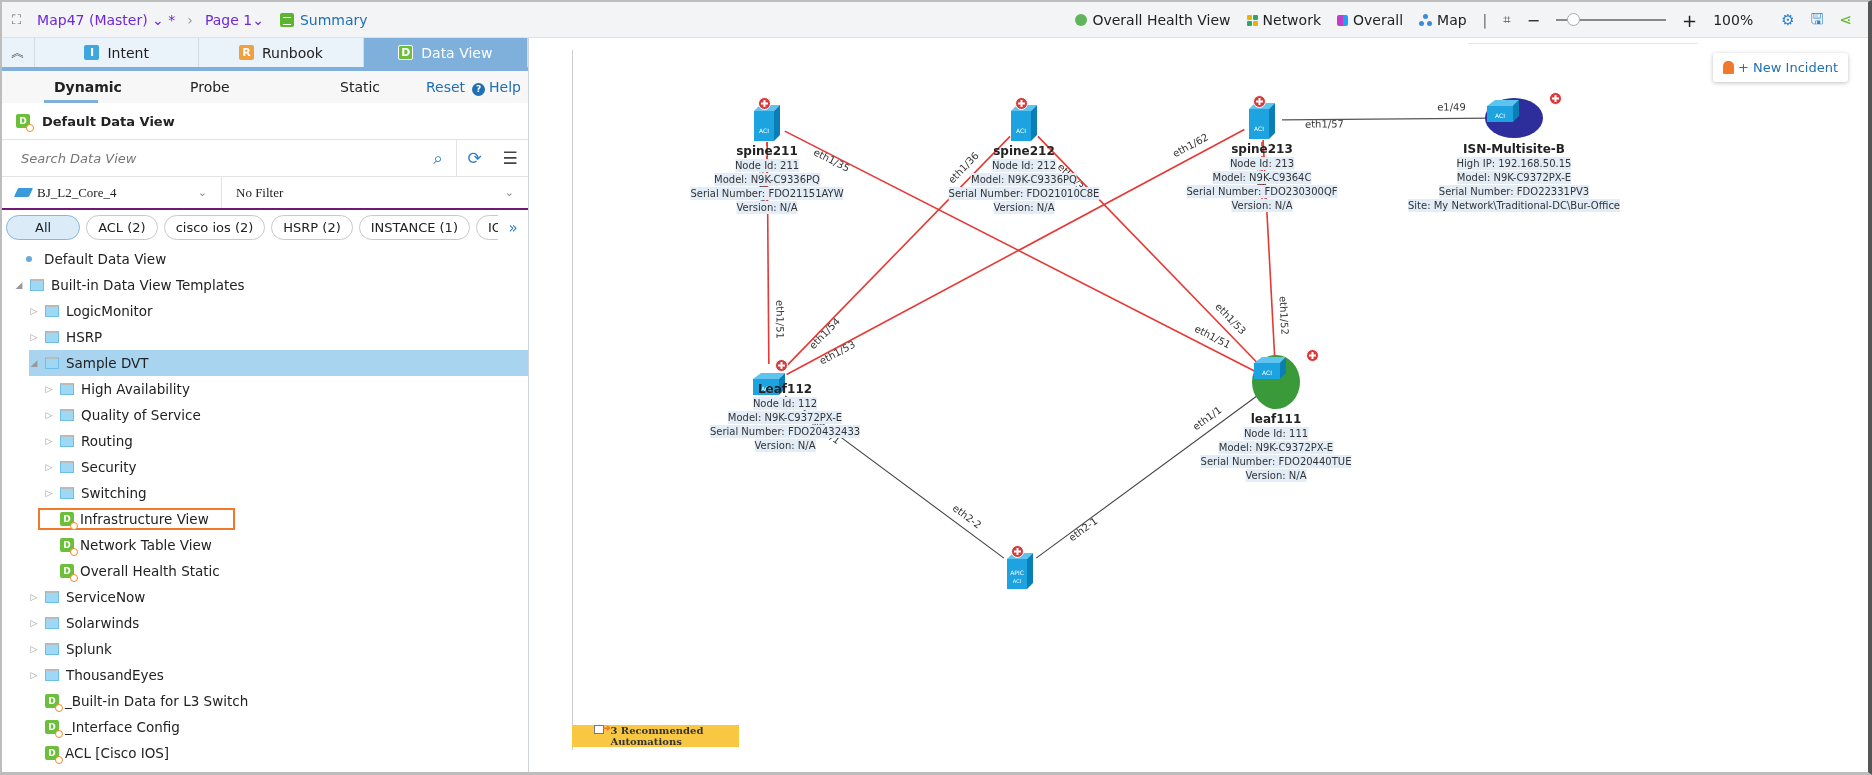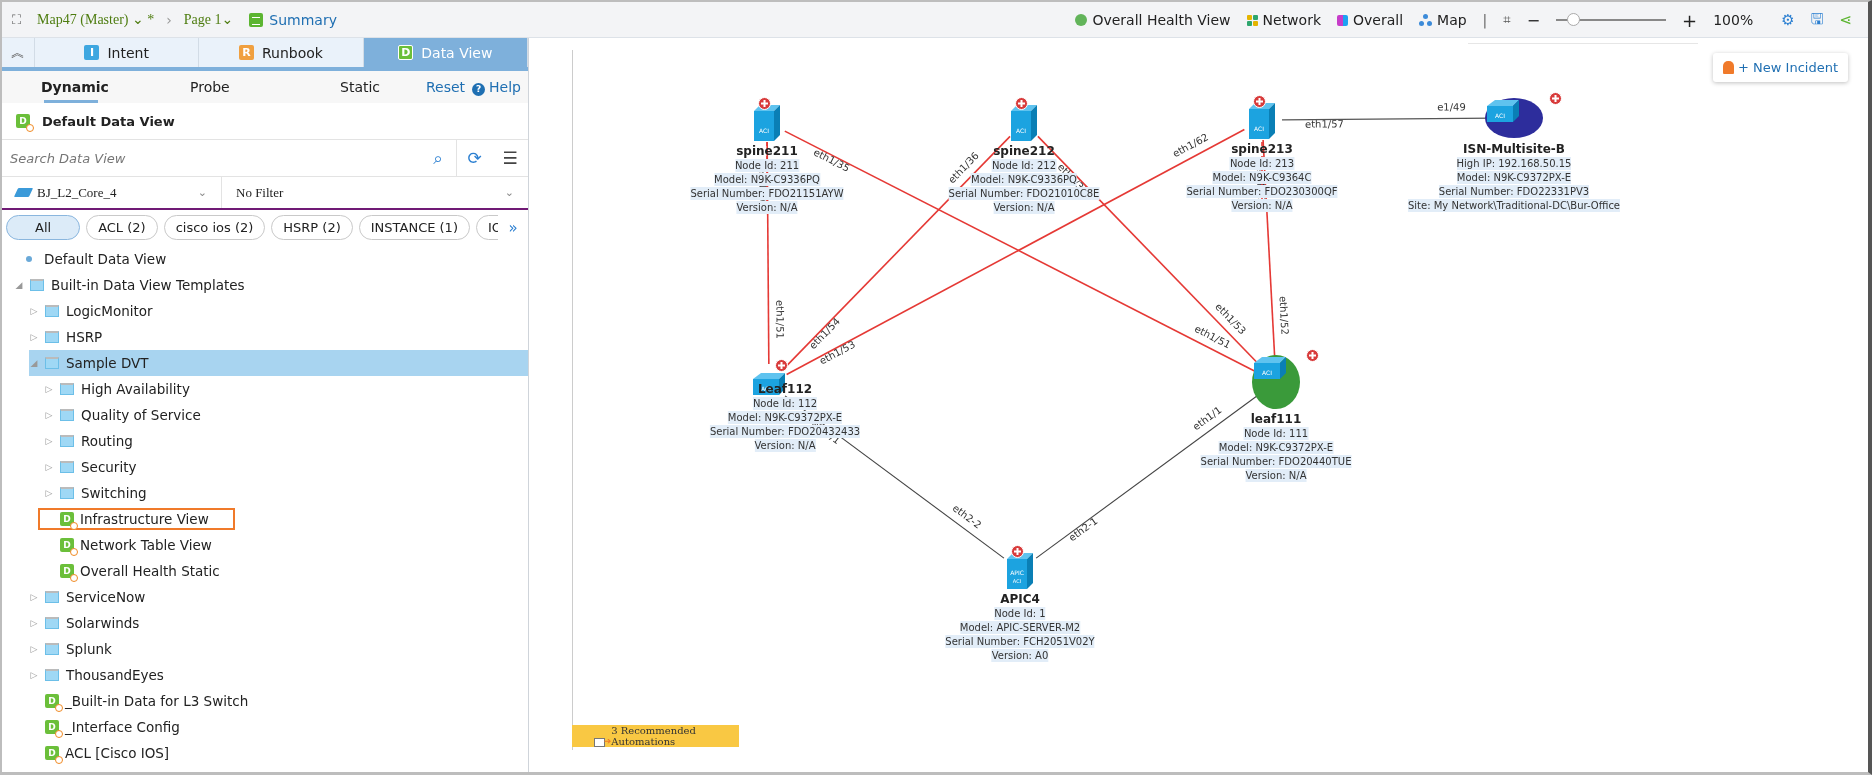--- a/index.html
+++ b/index.html
@@ -1,19 +1,19 @@
 <!DOCTYPE html>
 <html><head>
 <meta charset="utf-8">
 <style>
   * { box-sizing: border-box; margin: 0; padding: 0; }
   body { width: 1872px; height: 775px; overflow: hidden; background: #fff; font-family: "DejaVu Sans", sans-serif; font-size: 13px; color: #222; position: relative; border: 2px solid #bdbdbd; border-right: 4px solid #555; border-bottom: 3px solid #bdbdbd; }
   .topbar { position: absolute; left: 0; top: 0; width: 100%; height: 36px; background: #f3f4f6; border-bottom: 1px solid #dde2e8; display: flex; align-items: center; }
   .topbar .left { display: flex; align-items: center; gap: 6px; padding-left: 10px; font-size: 14px; color: #333; }
-  .topbar .crumb { color: #4d7c0f; font-family: Liberation Serif, serif; }
+  .topbar .crumb { color: #6d28d9; }
   .topbar .sep { color: #999; margin: 0 6px; }
   .topbar .summary { color: #1f6fb2; display: flex; align-items: center; gap: 6px; margin-left: 10px; }
   .sum-ic { width: 14px; height: 14px; background: #5cb531; border-radius: 2px; display: inline-block; position: relative; }
   .sum-ic::after { content: ""; position: absolute; left: 3px; right: 3px; top: 4px; height: 6px; border-top: 1px solid #fff; border-bottom: 1px solid #fff; }
   .topbar .right { position: absolute; right: 16px; top: 0; height: 36px; display: flex; align-items: center; gap: 16px; font-size: 14px; color: #222; }
   .tb-item { display: flex; align-items: center; gap: 5px; cursor: pointer; }
   .dot-green { width: 12px; height: 12px; border-radius: 50%; background: #62b45a; display: inline-block; }
   .grid-ic { width: 11px; height: 11px; display: inline-grid; grid-template-columns: 1fr 1fr; gap: 1px; }
   .grid-ic i { background: #e4b400; border-radius: 1px; }
   .grid-ic i:nth-child(2), .grid-ic i:nth-child(3) { background: #2ea66e; }
@@ -35,21 +35,21 @@
   .subtabs { display: flex; align-items: center; height: 32px; background: #f7f7f7; position: relative; font-size: 14px; }
   .subtabs .st { cursor: pointer; position: absolute; top: 8px; }
   .subtabs .st.active { font-weight: bold; }
   .subtabs .underline { position: absolute; left: 42px; top: 29px; width: 54px; height: 3px; background: #7eb0db; }
   .subtabs .link { color: #1f6fb2; }
   .help-ic { display: inline-block; width: 13px; height: 13px; border-radius: 50%; background: #1f6fb2; color: #fff; font-size: 9px; text-align: center; line-height: 13px; font-weight: bold; margin-right: 4px; }
   .defview { height: 36px; display: flex; align-items: center; padding-left: 14px; gap: 12px; font-size: 13px; font-weight: bold; }
   .dv-ic { width: 14px; height: 14px; background: #6bbf3a; border-radius: 2px; position: relative; color: #fff; font-size: 9px; font-weight: bold; display: inline-flex; align-items: center; justify-content: center; flex-shrink: 0; }
   .dv-ic::after { content: ""; position: absolute; right: -4px; bottom: -4px; width: 6px; height: 6px; border: 1px solid #f08a24; border-radius: 50%; background: #fff; }
   .search { height: 38px; border-top: 1px solid #e3e3e3; border-bottom: 1px solid #e3e3e3; display: flex; align-items: center; }
-  .search input { flex: 1; border: none; outline: none; height: 100%; padding-left: 8px; font-size: 13px; font-style: italic; color: #999; font-family: "DejaVu Sans", sans-serif; }
+  .search input { flex: 1; border: none; outline: none; height: 100%; padding-left: 19px; font-size: 13px; font-style: italic; color: #999; font-family: "DejaVu Sans", sans-serif; }
   .search .sbtn { width: 36px; height: 100%; display: flex; align-items: center; justify-content: center; color: #2b7fd1; font-size: 17px; }
   .search .refresh { border-left: 1px solid #e3e3e3; color: #2b7fd1; }
   .search .menu { color: #444; font-size: 17px; }
   .selects { height: 33px; display: flex; border-bottom: 2px solid #701a75; font-family: Liberation Serif, serif; }
   .sel { display: flex; align-items: center; justify-content: space-between; padding: 0 14px; font-size: 13px; cursor: pointer; }
   .sel1 { width: 220px; border-right: 1px solid #e3e3e3; }
   .sel2 { flex: 1; }
   .dev-ic { display: inline-block; width: 15px; height: 9px; background: #3b9ad9; transform: skewX(-25deg); margin-right: 6px; border-radius: 1px; }
   .chev { color: #888; font-size: 11px; }
   .chips { height: 35px; display: flex; align-items: center; gap: 6px; padding-left: 4px; overflow: hidden; position: relative; }
@@ -63,21 +63,21 @@
   .folder { width: 14px; height: 12px; background: #9fd8f5; border: 1px solid #6cbfe8; border-top-width: 2px; border-top-color: #bbb; margin-right: 7px; flex-shrink: 0; }
   .bullet { width: 6px; height: 6px; border-radius: 50%; background: #6aa9d8; margin-right: 12px; }
   .hl-box { border: 2px solid #f07a2a; padding: 1px 24px 1px 4px; margin-left: -6px; display: flex; align-items: center; }
 
   
   .map { position: absolute; left: 528px; top: 36px; right: 0; bottom: 0; background: #fff; }
   .map svg { position: absolute; left: 0; top: 0; }
   .vline { position: absolute; left: 42px; top: 12px; width: 1px; height: 700px; background: #ccc; }
   .incident { position: absolute; right: 20px; top: 15px; background: #fff; border-radius: 3px; box-shadow: 0 1px 4px rgba(0,0,0,0.25); padding: 7px 10px; color: #1f6fb2; font-size: 13px; display: flex; align-items: center; gap: 4px; cursor: pointer; }
   .bell { width: 11px; height: 13px; background: #f07a2a; border-radius: 5px 5px 1px 1px; display: inline-block; }
-  .reco { position: absolute; left: 42px; top: 687px; width: 167px; height: 22px; background: #f9c843; font-family: "DejaVu Serif", serif; font-size: 10px; color: #333; display: flex; align-items: flex-end; gap: 6px; padding-left: 22px; cursor: pointer; }
+  .reco { position: absolute; left: 42px; top: 687px; width: 167px; height: 22px; background: #f9c843; font-family: "DejaVu Serif", serif; font-size: 10px; color: #333; display: flex; align-items: flex-start; gap: 6px; padding-left: 22px; cursor: pointer; font-weight: bold; }
   .reco-ic { width: 13px; height: 9px; border: 1px solid #777; background: #fff; position: relative; }
   .reco-ic::after { content: "➔"; position: absolute; right: -7px; top: -3px; color: #f07a2a; font-size: 9px; }
   .node { position: absolute; text-align: center; transform: translateX(-50%); cursor: pointer; }
   .nname { font-size: 12px; font-weight: bold; color: #222; white-space: nowrap; }
   .ninfo span { display: inline-block; background: #e2edf8; font-size: 10px; color: #333; line-height: 13px; white-space: nowrap; }
   .ninfo div { line-height: 13.5px; }
   .dev { position: absolute; }
   .tabletop { position: absolute; right: 170px; top: 5px; width: 230px; height: 1px; background: #e6e6e6; }
 </style>
 </head>
@@ -140,21 +140,21 @@
     <div class="tab">
         <span class="tabicon" style="background:#f0a040">R</span>
         <span>Runbook</span>
       </div>
     <div class="tab active">
         <span class="tabicon" style="background:#6bbf3a;border:1px solid #fff">D</span>
         <span>Data View</span>
       </div>
   </div>
   <div class="subtabs">
-    <span class="st active" style="left:39px">Dynamic</span>
+    <span class="st active" style="left:52px">Dynamic</span>
     <div class="underline"></div>
     <span class="st" style="left:188px">Probe</span>
     <span class="st" style="left:338px">Static</span>
     <span class="st link" style="left:424px">Reset</span>
     <span class="st link" style="left:470px"><span class="help-ic">?</span><span>Help</span></span>
   </div>
   <div class="defview">
     <span class="dv-ic">D</span>
     <span>Default Data View</span>
   </div>
@@ -519,22 +519,13 @@
         <text x="12" y="24" font-size="6" fill="#fff" text-anchor="middle" font-family="DejaVu Sans, sans-serif">APIC</text>
         <text x="12" y="32" font-size="5" fill="#fff" text-anchor="middle" font-family="DejaVu Sans, sans-serif">ACI</text>
       </svg>
       <span style="position: absolute; right: -6px; top: -6px;">
         <svg width="13" height="13" viewBox="0 0 13 13">
           <circle cx="6.5" cy="6.5" r="6" fill="#d83b3b" stroke="#fff"></circle>
           <path d="M6.5 3v7M3 6.5h7" stroke="#fff" stroke-width="2"></path>
         </svg>
       </span>
     </div>
-    <div class="node" style="left: 490px; top: 554px;">
-      <div class="nname">APIC4</div>
-      <div class="ninfo">
-        <div><span>Node Id: 1</span></div>
-        <div><span>Model: APIC-SERVER-M2</span></div>
-        <div><span>Serial Number: FCH2051V02Y</span></div>
-        <div><span>Version: A0</span></div>
-      </div>
-    </div>
   </div>
 
 </body></html>

